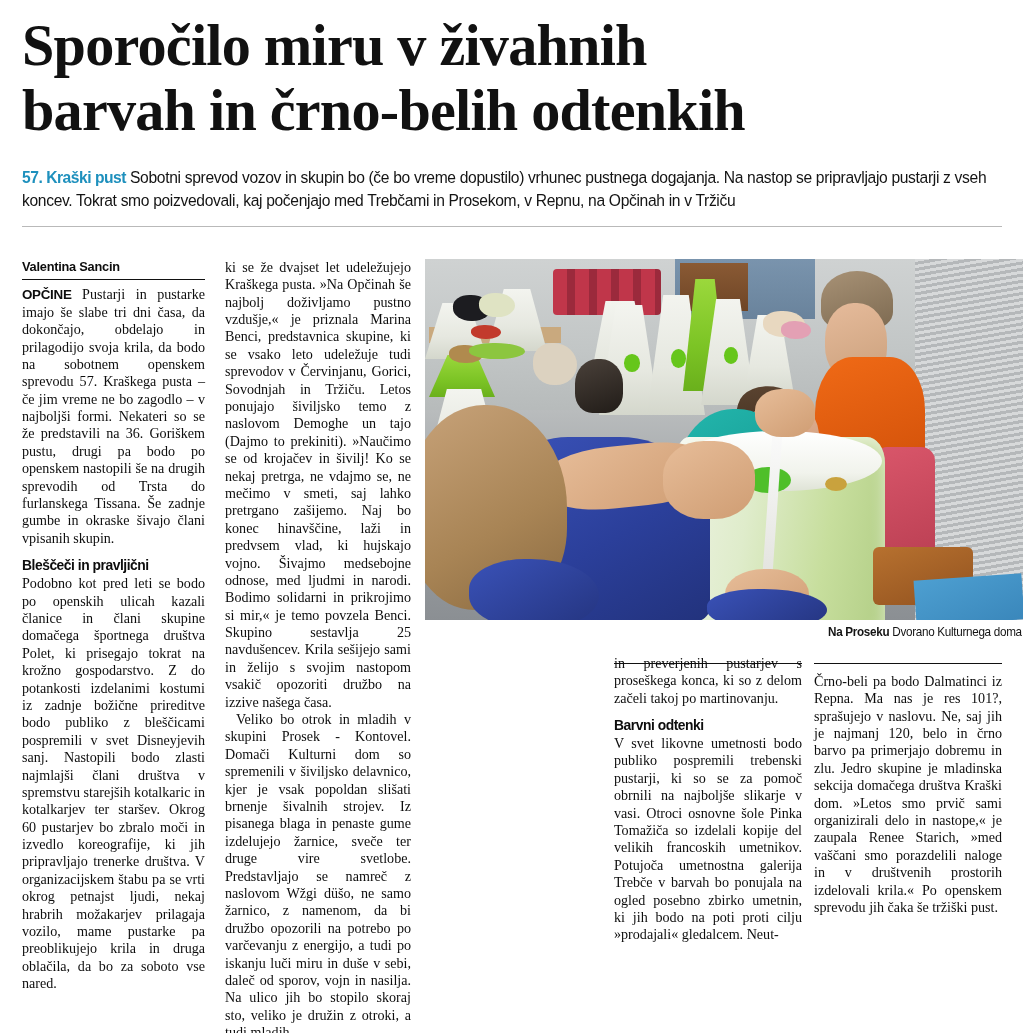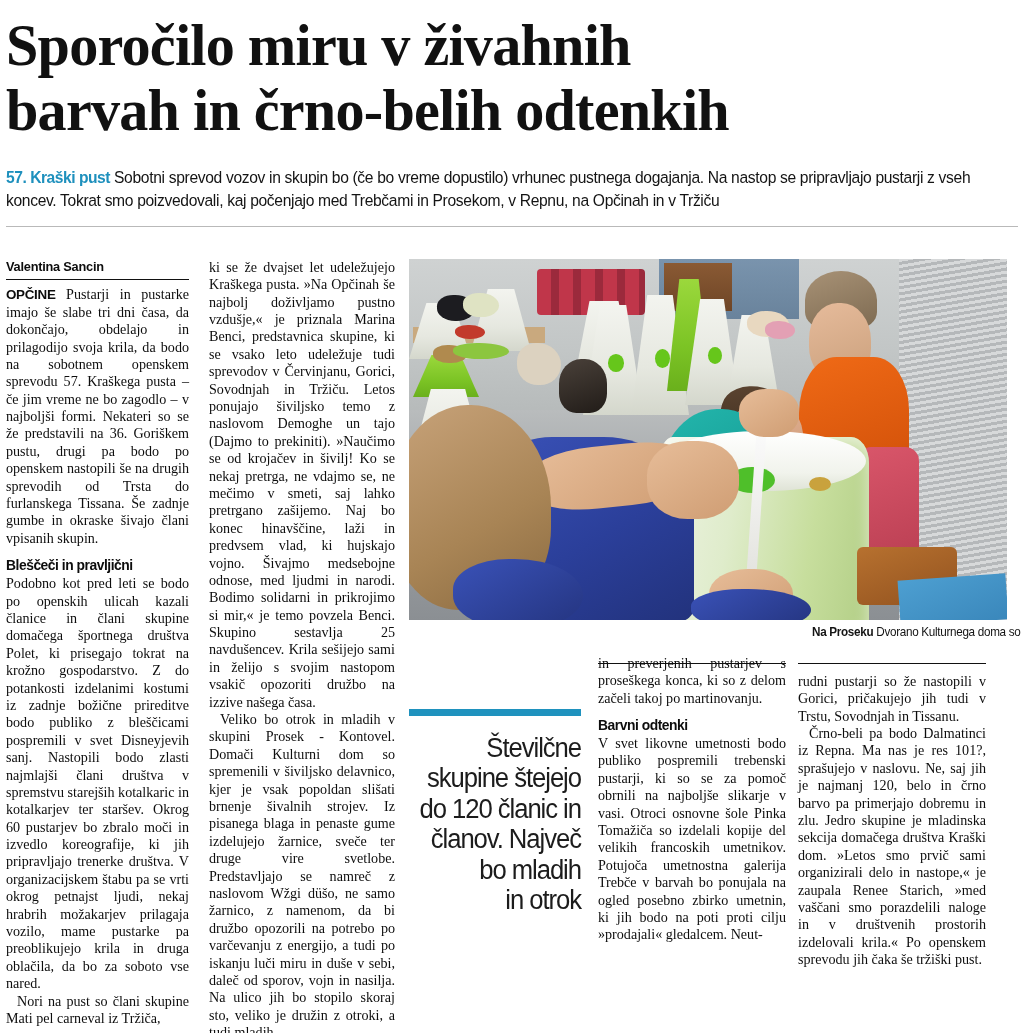--- a/index.html
+++ b/index.html
@@ -8,21 +8,21 @@
     height: 1033px;
     background: #ffffff;
     font-family: "Liberation Serif", serif;
     overflow: hidden;
   }
   .page {
     position: relative;
     width: 1024px;
     height: 917px;
     background: #fff;
-    padding: 0 6px;
+    padding: 0 22px;
   }
 
   
   .headline {
     font-family: "Liberation Serif", serif;
     font-weight: 700;
     font-size: 60px;
     line-height: 0.98;
     letter-spacing: -0.8px;
     color: #111111;
@@ -354,21 +354,20 @@
   <hr class="top-rule">
 
   <div class="main">
 
     <div class="col" id="col1">
       <div class="byline">Valentina Sancin</div>
       <hr class="byline-rule">
       <p><span class="dropcap-label">OPČINE</span><span> Pustarji in pustarke imajo še slabe tri dni časa, da dokončajo, obdelajo in prilagodijo svoja krila, da bodo na sobotnem openskem sprevodu 57. Kraškega pusta – če jim vreme ne bo zagodlo – v najboljši formi. Nekateri so se že predstavili na 36. Goriškem pustu, drugi pa bodo po openskem nastopili še na drugih sprevodih od Trsta do furlanskega Tissana. Še zadnje gumbe in okraske šivajo člani vpisanih skupin.</span></p>
       <div class="subhead">Bleščeči in pravljični</div>
       <p style="text-indent:0">Podobno kot pred leti se bodo po openskih ulicah kazali članice in člani skupine domačega športnega društva Polet, ki prisegajo tokrat na krožno gospodarstvo. Z do potankosti izdelanimi kostumi iz zadnje božične prireditve bodo publiko z bleščicami pospremili v svet Disneyjevih sanj. Nastopili bodo zlasti najmlajši člani društva v spremstvu starejših kotalkaric in kotalkarjev ter staršev. Okrog 60 pustarjev bo zbralo moči in izvedlo koreografije, ki jih pripravljajo trenerke društva. V organizacijskem štabu pa se vrti okrog petnajst ljudi, nekaj hrabrih možakarjev prilagaja vozilo, mame pustarke pa preoblikujejo krila in druga oblačila, da bo za soboto vse nared.</p>
-      <p>Nori na pust so člani skupine Mati pel carneval iz Tržiča,</p>
     </div>
 
     <div class="col" id="col2">
       <p>ki se že dvajset let udeležujejo Kraškega pusta. »Na Opčinah še najbolj doživljamo pustno vzdušje,« je priznala Marina Benci, predstavnica skupine, ki se vsako leto udeležuje tudi sprevodov v Červinjanu, Gorici, Sovodnjah in Tržiču. Letos ponujajo šiviljsko temo z naslovom Demoghe un tajo (Dajmo to prekiniti). »Naučimo se od krojačev in šivilj! Ko se nekaj pretrga, ne vdajmo se, ne mečimo v smeti, saj lahko pretrgano zašijemo. Naj bo konec hinavščine, laži in predvsem vlad, ki hujskajo vojno. Šivajmo medsebojne odnose, med ljudmi in narodi. Bodimo solidarni in prikrojimo si mir,« je temo povzela Benci. Skupino sestavlja 25 navdušencev. Krila sešijejo sami in želijo s svojim nastopom vsakič opozoriti družbo na izzive našega časa.</p>
       <p>Veliko bo otrok in mladih v skupini Prosek - Kontovel. Domači Kulturni dom so spremenili v šiviljsko delavnico, kjer je vsak popoldan slišati brnenje šivalnih strojev. Iz pisanega blaga in penaste gume izdelujejo žarnice, sveče ter druge vire svetlobe. Predstavljajo se namreč z naslovom Wžgi düšo, ne samo žarnico, z namenom, da bi družbo opozorili na potrebo po varčevanju z energijo, a tudi po iskanju luči miru in duše v sebi, daleč od sporov, vojn in nasilja. Na ulico jih bo stopilo skoraj sto, veliko je družin z otroki, a tudi mladih</p>
     </div>
 
     <div class="photo-wrap">
       <div class="photo">
         <div class="ph-wall"></div>
@@ -434,40 +433,28 @@
         <div class="head-fg"></div>
         <div class="blob" style="left:44px; top:300px; width:130px; height:70px; background:linear-gradient(150deg,#3a52b8,#24347f);"></div>
         <div class="blob" style="left:282px; top:330px; width:120px; height:40px; background:linear-gradient(150deg,#3a52b8,#24347f);"></div>
       </div>
 
       <div class="caption">
         <b>Na Proseku</b><span> Dvorano Kulturnega doma so pustarji spremenili v pravo šiviljsko delavnico </span>
       </div>
     </div>
 
-    <div class="pullquote">
-      <div class="pq-bar"></div>
-      <div class="pq-text">
-        <div>Številčne</div>
-        <div>skupine štejejo</div>
-        <div>do 120 članic in</div>
-        <div>članov. Največ</div>
-        <div>bo mladih</div>
-        <div>in otrok</div>
-      </div>
-    </div>
 
     <div class="col-rule" id="rule3"></div>
     <div class="col-rule" id="rule4"></div>
 
     <div class="col" id="col3">
       <p>in preverjenih pustarjev s proseškega konca, ki so z delom začeli takoj po martinovanju.</p>
       <div class="subhead">Barvni odtenki</div>
       <p style="text-indent:0">V svet likovne umetnosti bodo publiko pospremili trebenski pustarji, ki so se za pomoč obrnili na najboljše slikarje v vasi. Otroci osnovne šole Pinka Tomažiča so izdelali kopije del velikih francoskih umetnikov. Potujoča umetnostna galerija Trebče v barvah bo ponujala na ogled posebno zbirko umetnin, ki jih bodo na poti proti cilju »prodajali« gledalcem. Neut-</p>
     </div>
 
     <div class="col" id="col4">
-      <p>rudni pustarji so že nastopili v Gorici, pričakujejo jih tudi v Trstu, Sovodnjah in Tissanu.</p>
       <p>Črno-beli pa bodo Dalmatinci iz Repna. Ma nas je res 101?, sprašujejo v naslovu. Ne, saj jih je najmanj 120, belo in črno barvo pa primerjajo dobremu in zlu. Jedro skupine je mladinska sekcija domačega društva Kraški dom. »Letos smo prvič sami organizirali delo in nastope,« je zaupala Renee Starich, »med vaščani smo porazdelili naloge in v društvenih prostorih izdelovali krila.« Po openskem sprevodu jih čaka še tržiški pust.</p>
     </div>
 
   </div>
 </div>
 
 </body></html>

